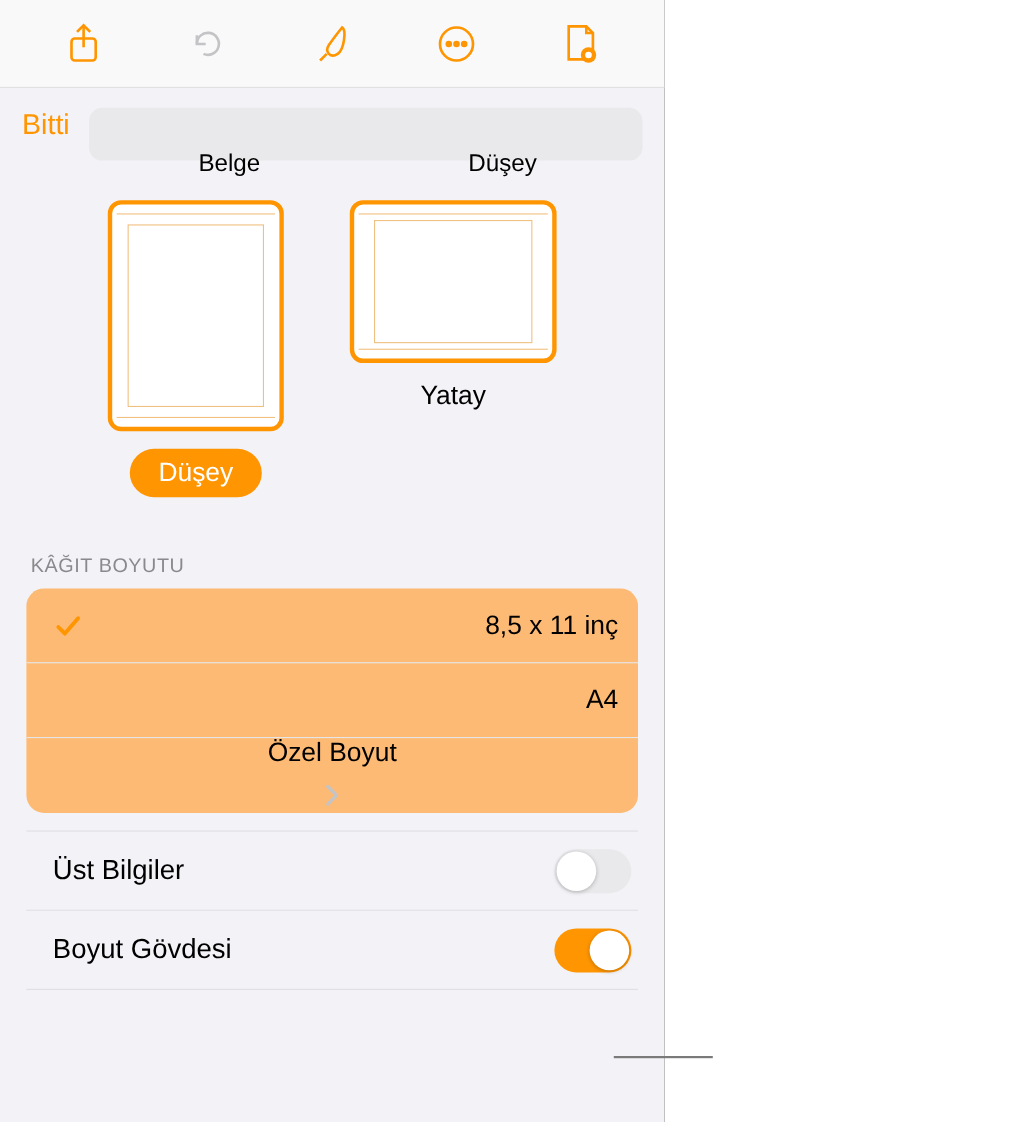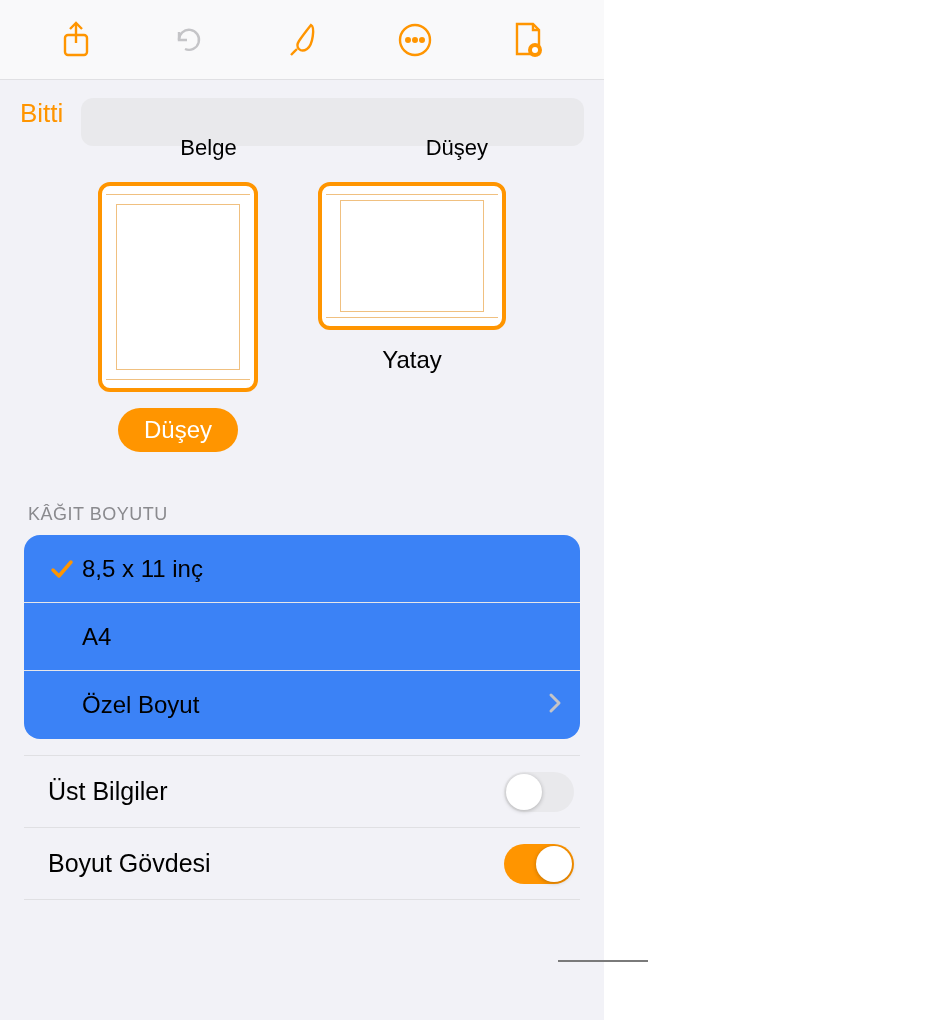--- a/index.html
+++ b/index.html
@@ -115,33 +115,34 @@
   border-radius: 22px;
   font-weight: 500;
 }
 .section-header {
   font-size: 18px;
   color: #8a8a8e;
   letter-spacing: 0.5px;
   padding: 36px 48px 10px 28px;
 }
 .list-group {
-  background: #3b82f6;
+  background: #fdba74;
   border-radius: 16px;
   margin: 0 24px;
   overflow: hidden;
+  text-align: right;
 }
 .list-row {
   display: flex;
   align-items: center;
   min-height: 68px;
   padding: 0 18px;
   border-bottom: 1px solid #e6e6e9;
 }
-.list-row:last-child { border-bottom: none; }
+.list-row:last-child { border-bottom: none; flex-direction: column; }
 .check-slot {
   width: 40px;
   display: flex;
   align-items: center;
   justify-content: center;
 }
 .check-slot svg { display: block; }
 .row-label {
   font-size: 24px;
   color: #000;

